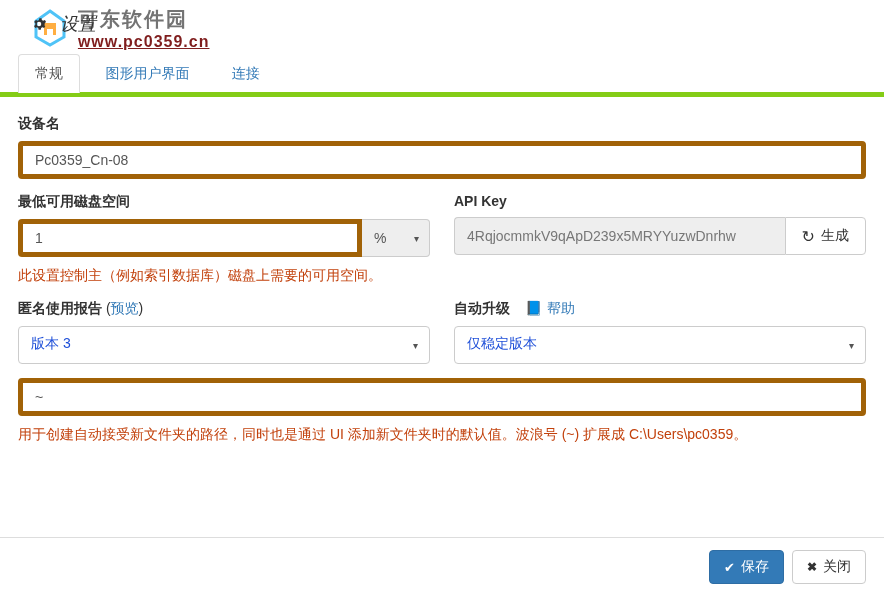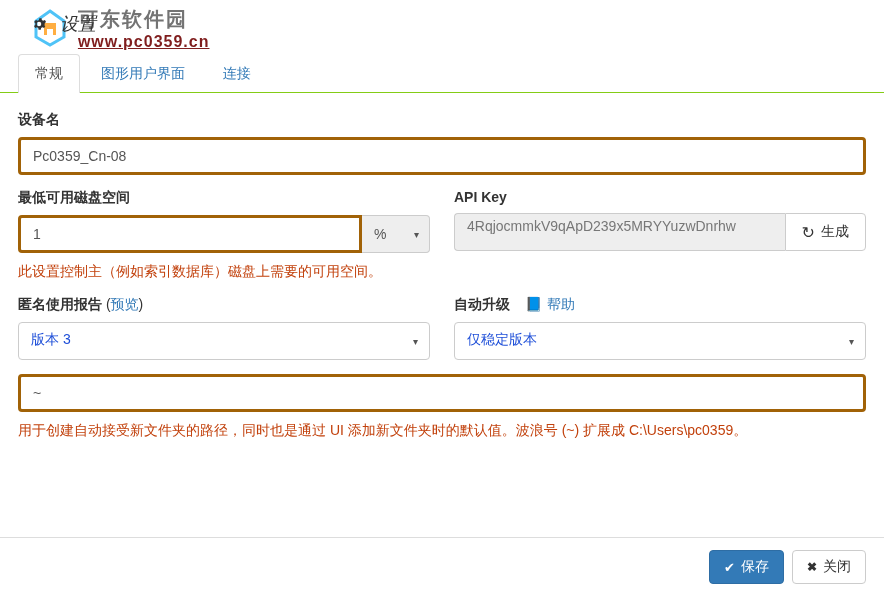--- a/index.html
+++ b/index.html
@@ -8,46 +8,46 @@
 .header { position: relative; height: 52px; padding: 12px 30px; font-style: italic; }
 .header-icon { display: inline-block; width: 18px; height: 18px; vertical-align: middle; }
 .header-title { display: inline-block; font-size: 18px; color: #333; margin-left: 8px; vertical-align: middle; }
 
 .watermark { position: absolute; top: 6px; left: 30px; z-index: 0; pointer-events: none; }
 .wm-logo { display: inline-block; vertical-align: middle; }
 .wm-text { display: inline-block; vertical-align: middle; margin-left: 4px; }
 .wm-cn { font-size: 20px; font-weight: bold; color: #737373; letter-spacing: 2px; text-align: center; }
 .wm-url { font-size: 16px; color: #7f1d1d; font-weight: bold; letter-spacing: 1px; display: block; text-decoration: underline; }
 
-.tabs { border-bottom: 1px solid #84cc16; padding: 0 18px; margin-top: 2px; }
+.tabs { border-bottom: 5px solid #84cc16; padding: 0 18px; margin-top: 2px; font-family: Liberation Mono, monospace; }
 .tab { display: inline-block; padding: 10px 16px; color: #337ab7; cursor: pointer; border: 1px solid transparent; border-bottom: none; border-radius: 4px 4px 0 0; margin-bottom: -1px; }
 .tab.active { color: #555; background: #fff; border-color: #ddd #ddd #fff; }
 
 .content { padding: 18px; }
 .row { display: flex; gap: 24px; margin-bottom: 14px; }
 .col { flex: 1; }
 
 .form-group { margin-bottom: 14px; }
 .label { font-weight: bold; color: #333; display: block; margin-bottom: 8px; }
 .label .link { font-weight: normal; color: #337ab7; cursor: pointer; }
 .label .help-icon { color: #337ab7; margin-right: 4px; }
 
 .input-group { display: flex; }
-.form-control { width: 100%; height: 38px; padding: 8px 12px; border: 3px solid #a16207; border-radius: 4px; font-size: 14px; color: #555; background: #fff; }
+.form-control { width: 100%; height: 38px; padding: 8px 12px; border: 5px solid #a16207; border-radius: 4px; font-size: 14px; color: #555; background: #fff; }
 .input-group .form-control { border-radius: 4px 0 0 4px; }
 .input-group-addon { display: flex; align-items: center; padding: 0 12px; border: 1px solid #ccc; border-left: none; background: #eee; color: #555; }
 .select-addon { border-radius: 0 4px 4px 0; min-width: 68px; position: relative; background: #eee; }
 .select-addon::after { content: "▾"; position: absolute; right: 10px; color: #555; font-size: 10px; }
 
 .select-control { width: 100%; height: 38px; padding: 8px 12px; border: 1px solid #ccc; border-radius: 4px; font-size: 14px; color: #1d4ed8; background: #fff; position: relative; }
 .select-wrapper { position: relative; }
 .select-wrapper::after { content: "▾"; position: absolute; right: 12px; top: 50%; transform: translateY(-50%); color: #555; font-size: 10px; pointer-events: none; }
 
 .api-group { display: flex; }
-.api-input { flex: 1; height: 38px; padding: 4px 12px; border: 1px solid #ccc; border-right: none; border-radius: 4px 0 0 4px; background: #eee; color: #777; font-size: 14px; overflow: hidden; text-overflow: ellipsis; white-space: nowrap; }
+.api-input { flex: 1; height: 38px; padding: 10px 12px; border: 1px solid #ccc; border-right: none; border-radius: 4px 0 0 4px; background: #eee; color: #777; font-size: 14px; overflow: hidden; text-overflow: ellipsis; white-space: nowrap; }
 .api-btn { padding: 0 16px; border: 1px solid #ccc; border-radius: 0 4px 4px 0; background: #fff; cursor: pointer; display: flex; align-items: center; gap: 6px; font-size: 14px; color: #333; }
 .refresh-icon { display: inline-block; font-size: 16px; }
 
 .help-text { color: #c2410c; font-size: 14px; margin-top: 8px; line-height: 1.5; }
 
 .footer { position: absolute; bottom: 0; left: 0; right: 0; padding: 12px 18px; border-top: 1px solid #ddd; display: flex; justify-content: flex-end; gap: 8px; }
 .btn { padding: 7px 14px; font-size: 14px; border-radius: 4px; cursor: pointer; display: inline-flex; align-items: center; gap: 6px; }
 .btn-primary { background: #337ab7; color: #fff; border: 1px solid #2e6da4; }
 .btn-default { background: #fff; color: #333; border: 1px solid #ccc; }
 .check-icon { font-size: 13px; }

